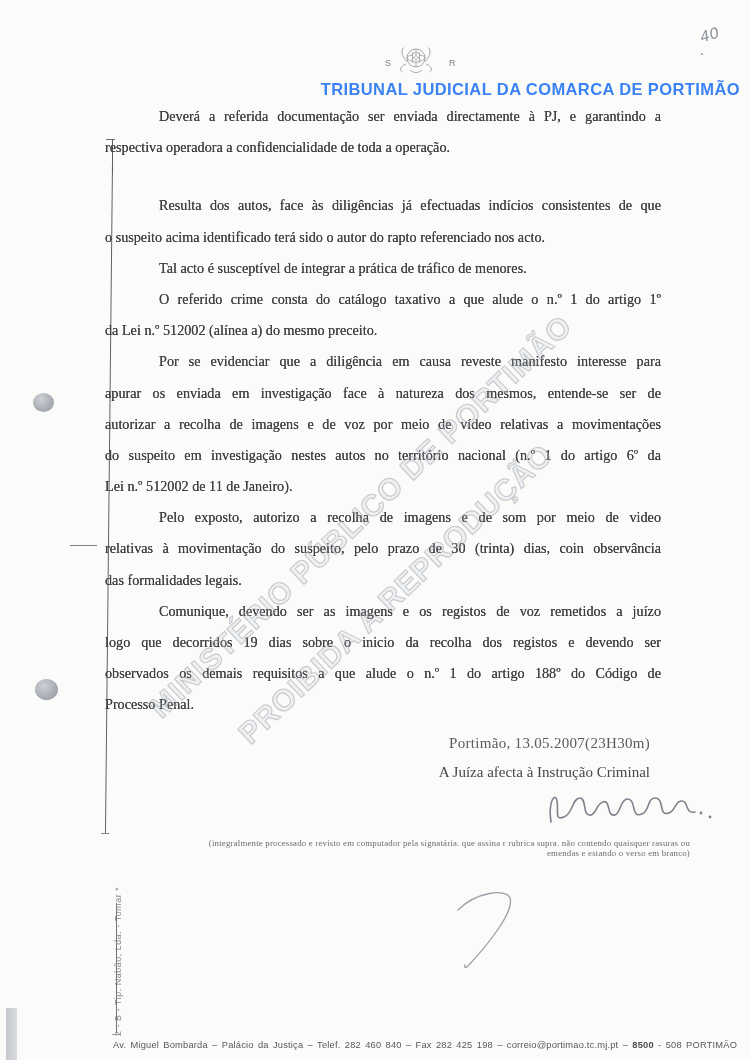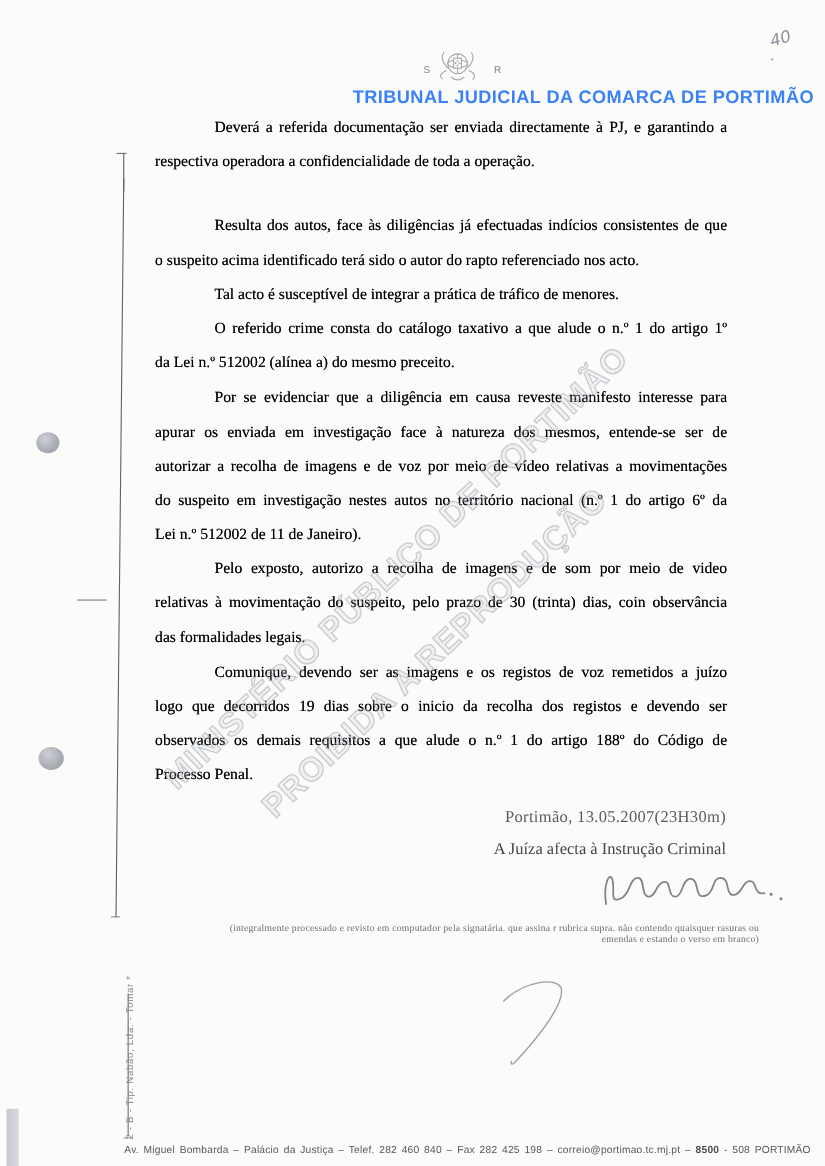--- a/index.html
+++ b/index.html
@@ -20,27 +20,27 @@
   .pagenum {
     position:absolute; left:700px; top:26px; transform:rotate(-16deg);
     font-family:"DejaVu Sans",sans-serif; font-style:italic; font-size:15px; color:#8d929c;
   }
   .pagenum-dot { position:absolute; left:701px; top:53px; width:2px; height:2px; border-radius:50%; background:#9aa0a8; }
   
   .body-block { position:absolute; left:105px; top:101px; width:556px; z-index:2; }
   .bline {
     font-size:14.2px; line-height:31.2px; height:31.2px;
     text-align:justify; text-align-last:justify;
-    color:#000000; text-shadow:0 0 .4px #4a4b50;margin-left:36px;
+    color:#404040; text-shadow:0 0 .4px #4a4b50;
   }
   .bline.last { text-align:center; text-align-last:left; }
   .bline.indent { text-indent:54px; }
   .bline.gap { margin-top:27px; }
   
-  .closing { position:absolute; right:90px; top:735px; width:420px; text-align:right; z-index:2; }
+  .closing { position:absolute; right:100px; top:735px; width:420px; text-align:right; z-index:2; }
   .closing .place-date { font-size:15px; color:#595b61; letter-spacing:.3px; }
   .closing .signer { font-size:15px; color:#46474c; margin-top:12px; }
   .signature-svg { position:absolute; left:545px; top:786px; z-index:2; }
   
   .fine-print { position:absolute; left:70px; top:838px; width:620px; text-align:right;
     font-family:"Liberation Serif",serif; font-size:8.8px; color:#6a6d72; letter-spacing:.2px; }
   .fine-print .fp2 { }
   .rubric-svg { position:absolute; left:448px; top:886px; }
   
   .footer {

